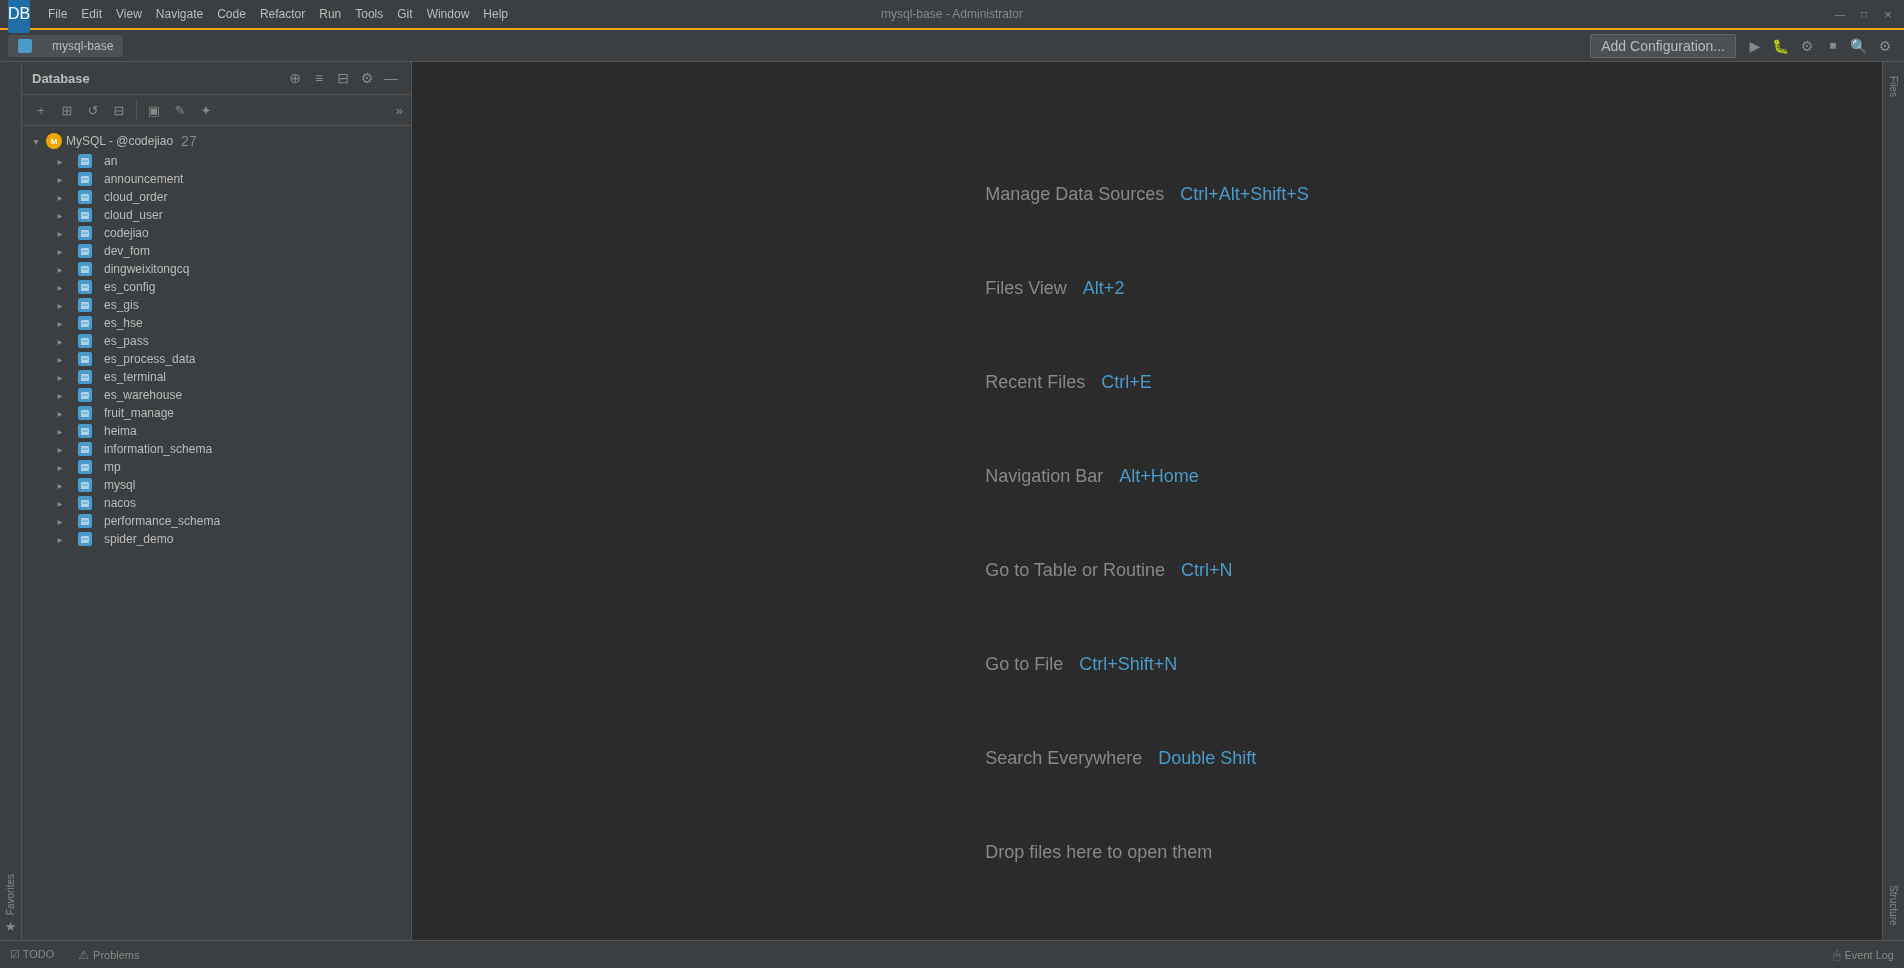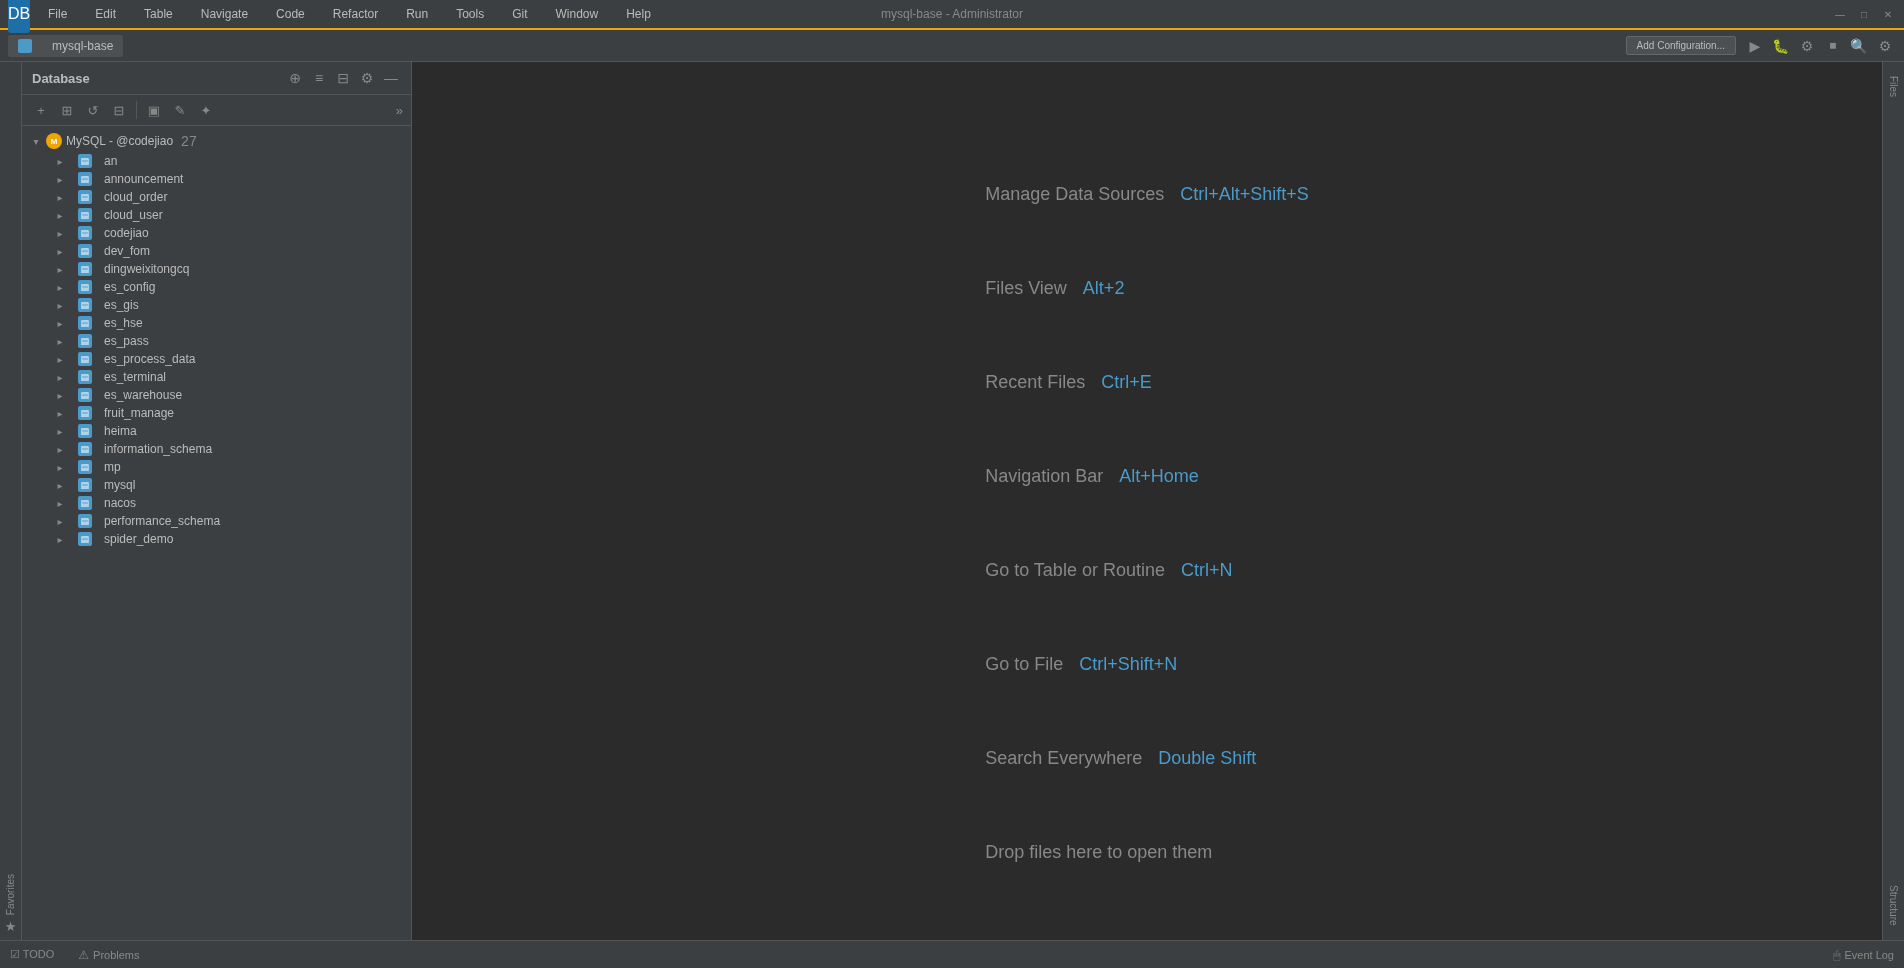--- a/index.html
+++ b/index.html
@@ -36,21 +36,21 @@
       border-radius: 3px;
       display: flex;
       align-items: center;
       justify-content: center;
       font-size: 16px;
       font-weight: normal;
       color: white;
     }
     .menu-bar {
       display: flex;
-      gap: 16px;
+      gap: 2px;
     }
     .menu-item {
       padding: 2px 6px;
       font-size: 12px;
       color: #bbbbbb;
       cursor: pointer;
       border-radius: 2px;
     }
     .title-center {
       position: absolute;
@@ -102,21 +102,21 @@
       background: #4a9aca;
       border-radius: 2px;
       display: inline-block;
     }
     .toolbar-spacer { flex: 1; }
     .add-config-btn {
       background: #4c5052;
       border: 1px solid #666;
       color: #bbbbbb;
       padding: 3px 10px;
-      font-size: 10px;
+      font-size: 14px;
       border-radius: 2px;
       cursor: pointer;
       text-align: right;
     }
     .toolbar-icons {
       display: flex;
       gap: 4px;
     }
     .toolbar-icon {
       width: 22px;
@@ -381,21 +381,21 @@
   </style>
 </head>
 <body>
 
 <div class="title-bar">
   <div class="title-bar-left">
     <div class="app-logo">DB</div>
     <div class="menu-bar">
       <span class="menu-item">File</span>
       <span class="menu-item">Edit</span>
-      <span class="menu-item">Table</span>
+      <span class="menu-item">View</span>
       <span class="menu-item">Navigate</span>
       <span class="menu-item">Code</span>
       <span class="menu-item">Refactor</span>
       <span class="menu-item">Run</span>
       <span class="menu-item">Tools</span>
       <span class="menu-item">Git</span>
       <span class="menu-item">Window</span>
       <span class="menu-item">Help</span>
     </div>
   </div>

